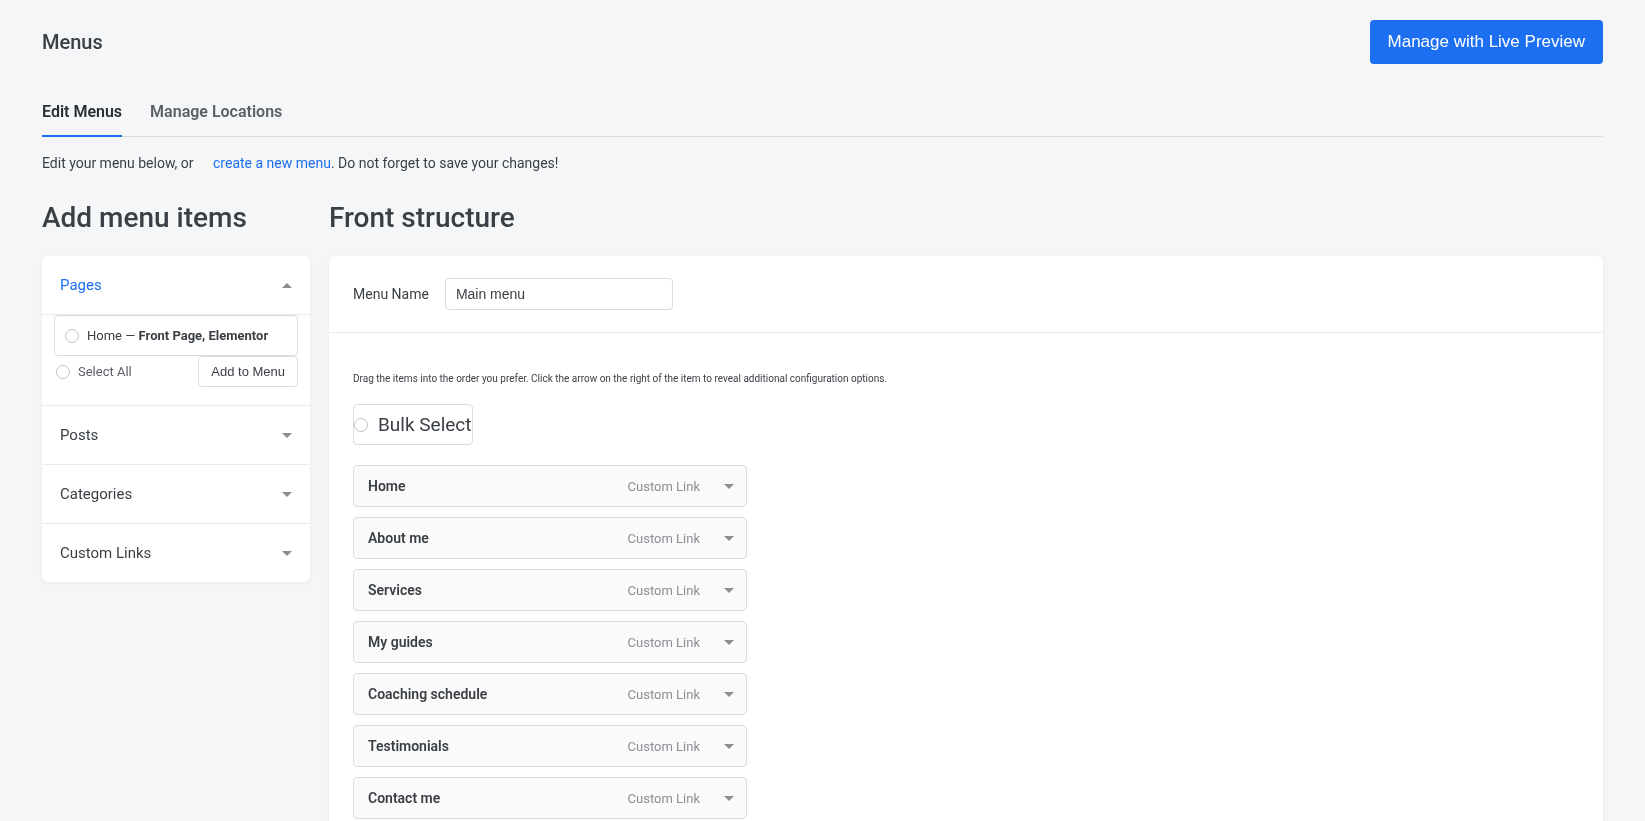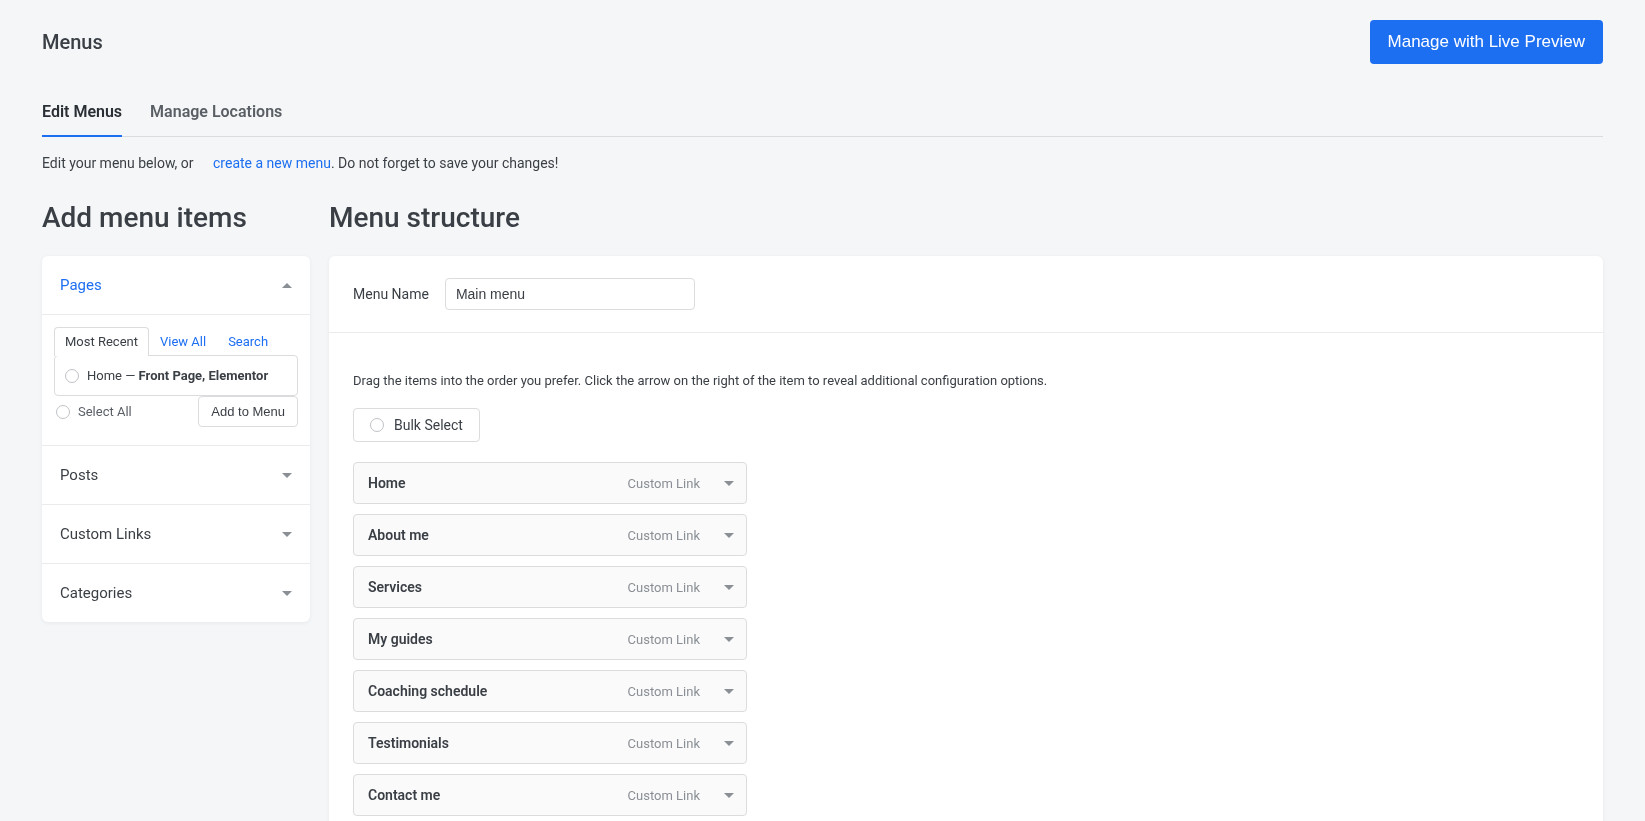--- a/index.html
+++ b/index.html
@@ -148,27 +148,27 @@
     border-radius: 6px;
     box-shadow: 0 1px 4px rgba(0,0,0,0.06);
   }
   .structure-top {
     padding: 22px 24px;
     border-bottom: 1px solid #ebebed;
     display: flex; align-items: center; gap: 16px;
   }
   .menu-name-label { font-size: 14px; color: #3a3f45; }
   .menu-name-input {
-    border: 1px solid #dcdcde; border-radius: 4px; padding: 7px 10px; width: 250px; font-size: 14px; color: #3a3f45;
+    border: 1px solid #dcdcde; border-radius: 4px; padding: 7px 10px; width: 228px; font-size: 14px; color: #3a3f45;
   }
   .structure-body { padding: 40px 24px 24px 24px; }
-  .structure-hint { font-size: 13px; color: #3a3f45; margin-bottom: 20px; }
+  .structure-hint { font-size: 10px; color: #3a3f45; margin-bottom: 20px; }
   .bulk-select {
     display: inline-flex; align-items: center; gap: 10px;
-    border: 1px solid #dcdcde; border-radius: 4px; padding: 8px 16px; font-size: 14px; cursor: pointer; color: #3a3f45; margin-bottom: 20px;
+    border: 1px solid #dcdcde; border-radius: 4px; padding: 8px 0; font-size: 19px; cursor: pointer; color: #3a3f45; margin-bottom: 20px;
   }
   .menu-list { display: flex; flex-direction: column; gap: 10px; width: 394px; }
   .menu-item {
     border: 1px solid #dcdcde; border-radius: 4px; background: #fafafa;
     display: flex; align-items: center; justify-content: space-between;
     padding: 12px 12px 12px 14px; font-size: 14px;
   }
   .menu-item-label { font-weight: 600; color: #3a3f45; }
   .menu-item-right { display: flex; align-items: center; gap: 24px; color: #8a8f95; font-size: 13px; }
   .menu-item-caret {
@@ -201,25 +201,20 @@
 
     <div class="col-left">
       <h2 class="col-title">Add menu items</h2>
       <div class="accordion">
 
         <div class="acc-header open">
           <span>Pages</span>
           <span class="caret caret-up"></span>
         </div>
         <div class="acc-body">
-          <div class="inner-tabs">
-            <div class="inner-tab active">Most Recent</div>
-            <div class="inner-tab">View All</div>
-            <div class="inner-tab">Search</div>
-          </div>
           <div class="page-item-box">
             <div class="page-item-row">
               <span class="radio-circ"></span>
               <span>
                 <span>Home — </span><span class="page-item-suffix">Front Page, Elementor</span>
               </span>
             </div>
           </div>
           <div class="select-row">
             <div class="select-all">
@@ -229,33 +224,33 @@
             <button class="add-to-menu-btn">Add to Menu</button>
           </div>
         </div>
 
         <div class="acc-header">
           <span>Posts</span>
           <span class="caret caret-down"></span>
         </div>
 
         <div class="acc-header">
+          <span>Categories</span>
+          <span class="caret caret-down"></span>
+        </div>
+
+        <div class="acc-header">
           <span>Custom Links</span>
           <span class="caret caret-down"></span>
         </div>
-
-        <div class="acc-header">
-          <span>Categories</span>
-          <span class="caret caret-down"></span>
-        </div>
       </div>
     </div>
 
     <div class="col-right">
-      <h2 class="col-title">Menu structure</h2>
+      <h2 class="col-title">Front structure</h2>
       <div class="structure-card">
         <div class="structure-top">
           <span class="menu-name-label">Menu Name</span>
           <input class="menu-name-input" value="Main menu" style="">
         </div>
         <div class="structure-body">
           <p class="structure-hint">Drag the items into the order you prefer. Click the arrow on the right of the item to reveal additional configuration options.</p>
           <div class="bulk-select">
             <span class="radio-circ"></span>
             <span>Bulk Select</span>

